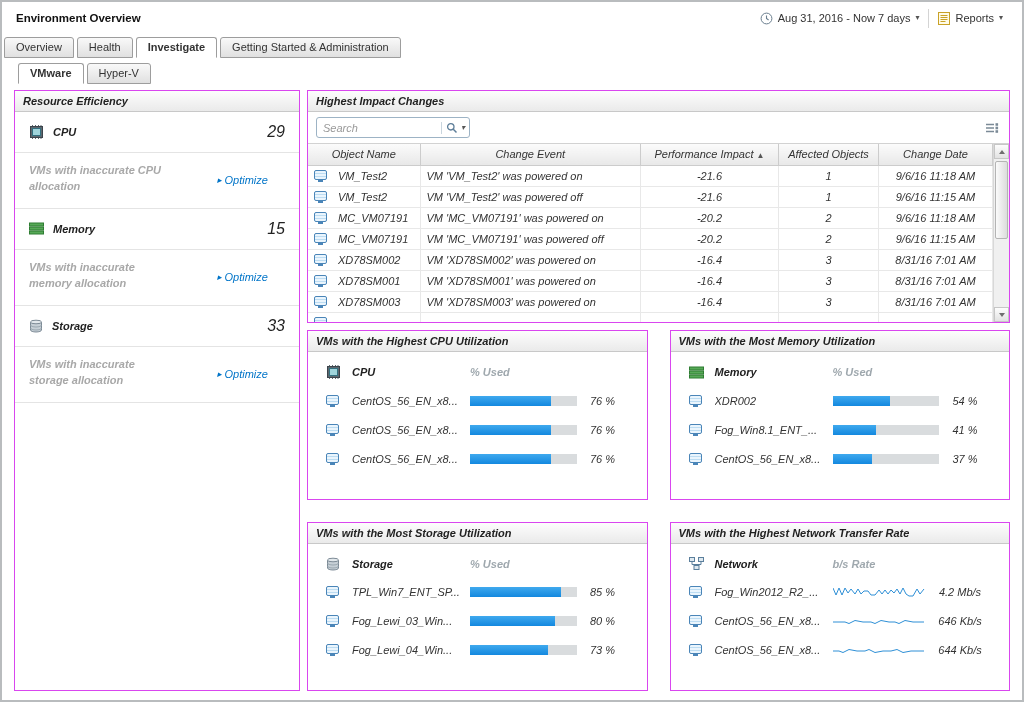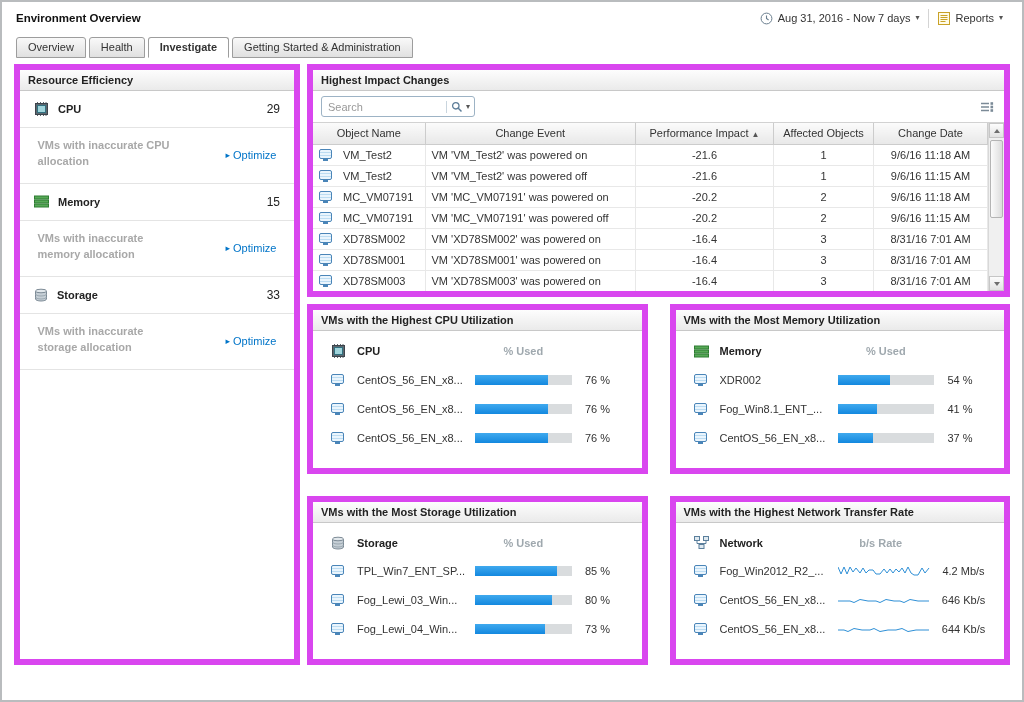--- a/index.html
+++ b/index.html
@@ -12,40 +12,40 @@
             padding: 0 10px 0 14px; }
   .page-title { font-weight: bold; font-size: 11.5px; color: #111; }
   .top-right { display: flex; align-items: center; }
   .timerange { display: flex; align-items: center; gap: 5px; cursor: pointer; padding: 3px 9px; }
   .reports-btn { display: flex; align-items: center; gap: 5px; cursor: pointer;
                  padding: 3px 9px; border-left: 1px solid #d4d4d4; }
   .caret { font-size: 8px; color: #555; line-height: 1; }
   .icon { display: inline-flex; align-items: center; }
 
   
-  .tabrow { display: flex; gap: 3px; padding-left: 14px; align-items: flex-end; height: 22px; margin-top: 2px; }
+  .tabrow { display: flex; gap: 3px; padding-left: 2px; align-items: flex-end; height: 22px; margin-top: 2px; }
   .tab { border: 1px solid #9d9d9d; border-radius: 3px 3px 0 0; padding: 3px 11px 4px;
          background: linear-gradient(#f9f9f9, #e0e0e0); color: #333; cursor: pointer; white-space: nowrap; }
   .tab.active { background: #fff; border-bottom-color: #fff; font-weight: bold; }
   .subrow { margin-top: 4px; padding-left: 16px; }
 
   
   .content { display: flex; gap: 7px; margin: 6px 12px 0 12px; height: 601px; }
   .left-panel { width: 286px; display: flex; flex-direction: column; }
   .right-col { flex: 1; min-width: 0; display: flex; flex-direction: column; gap: 7px; }
-  .panel { border: 6px solid #d946ef; background: #fff; }
+  .panel { border: 1px solid #d946ef; background: #fff; font-style: italic; }
   .panel-header { height: 21px; background: linear-gradient(#fdfdfd, #eaeaea);
                   border-bottom: 1px solid #c8c8c8; padding: 4px 8px; font-weight: bold; color: #222; }
 
   
   .re-row { display: flex; align-items: center; justify-content: space-between;
             padding: 11px 14px; border-bottom: 1px solid #e4e4e4; }
   .re-left { display: flex; align-items: center; gap: 9px; font-weight: bold; color: #222; }
-  .re-count { font-size: 12px; color: #222; }
-  .re-note { display: flex; justify-content: center; padding: 10px 14px 13px 14px;
+  .re-count { font-size: 16px; color: #222; }
+  .re-note { display: flex; justify-content: flex-start; padding: 10px 14px 13px 14px;
              border-bottom: 1px solid #e4e4e4; gap: 48px; }
   .re-note-text { color: #a8a8a8; font-weight: bold; width: 140px; line-height: 1.45; }
   .optimize-link { color: #0074c8; display: flex; align-items: center; gap: 3px;
                    cursor: pointer; margin-top: 2px; white-space: nowrap; }
   .optimize-arrow { font-size: 9px; color: #0074c8; }
   .re-filler { flex: 1; }
 
   
   .impact-panel { height: 233px; overflow: hidden; display: flex; flex-direction: column; }
   .toolbar { display: flex; align-items: center; justify-content: space-between; padding: 5px 8px; height: 31px; }
@@ -86,21 +86,21 @@
               border-top: 4px solid #6e6e6e; }
 
   
   .grid2 { flex: 1; display: grid; grid-template-columns: 1fr 1fr; grid-template-rows: 1fr 1fr; gap: 22px; min-height: 0; }
   .util-panel { display: flex; flex-direction: column; overflow: hidden; }
   .util-head, .util-row { display: grid; grid-template-columns: 26px 118px 1fr 52px; align-items: center; padding: 0 18px; }
   .util-head { height: 34px; padding-top: 6px; }
   .util-row { height: 29px; }
   .net .util-head, .net .util-row { grid-template-columns: 26px 118px 1fr 62px; }
   .metric-name { font-weight: bold; color: #222; }
-  .unit { color: #9fa8ae; font-weight: bold; text-align: center; }
+  .unit { color: #9fa8ae; font-weight: bold; }
   .vm-name { overflow: hidden; white-space: nowrap; padding-right: 8px; color: #333; }
   .bar-wrap { display: flex; align-items: center; }
   .bar-track { height: 10px; width: 100%; max-width: 134px; background: #d9dcde; }
   .bar-fill { height: 100%; background: linear-gradient(#3fa9ee, #1388df); }
   .util-value { text-align: center; color: #333; }
   .spark-wrap { display: flex; align-items: center; }
   .spark { display: block; }
 </style>
 </head>
 <body>
@@ -133,20 +133,24 @@
     </div>
   </div>
 
   <div class="tabrow">
     <div class="tab">Overview</div>
     <div class="tab">Health</div>
     <div class="tab active">Investigate</div>
     <div class="tab">Getting Started &amp; Administration</div>
   </div>
 
+  <div class="tabrow subrow">
+    <div class="tab active">VMware</div>
+    <div class="tab">Hyper-V</div>
+  </div>
 
   <div class="content">
 
     <div class="panel left-panel">
       <div class="panel-header">Resource Efficiency</div>
 
       <div class="re-row">
         <div class="re-left">
           <span class="icon">
             <svg width="15" height="14" viewBox="0 0 15 14">

